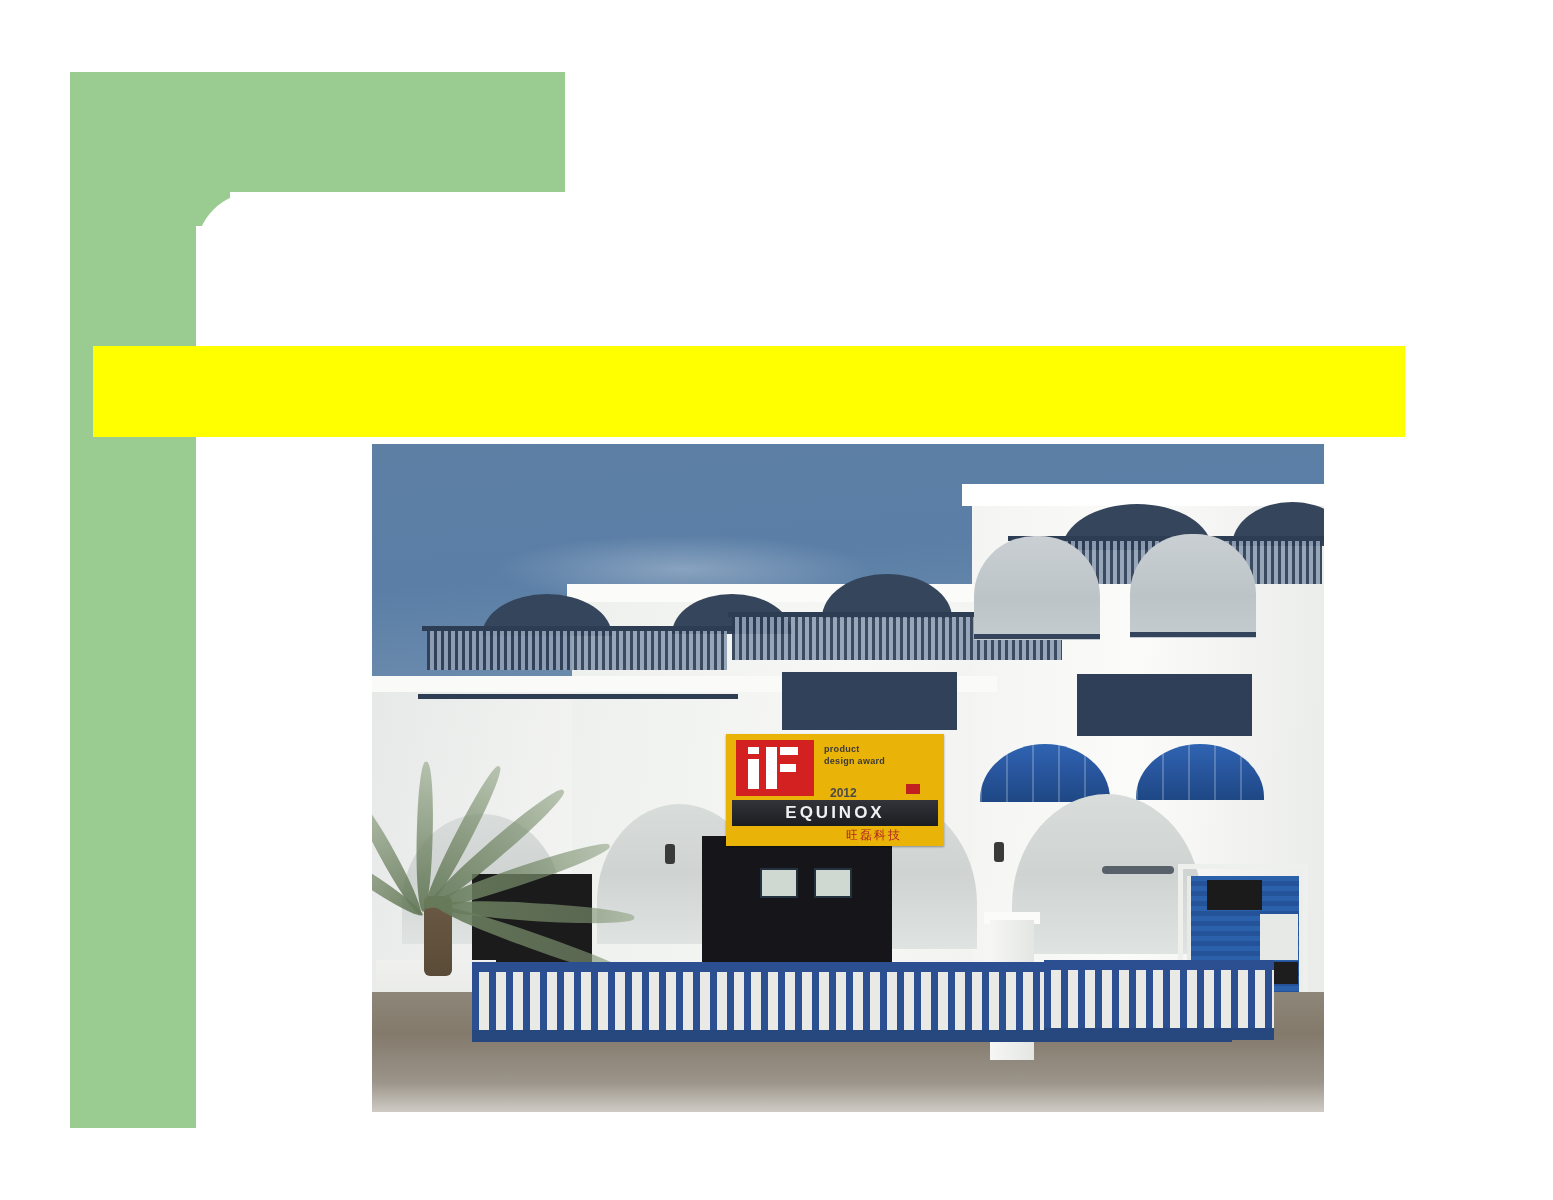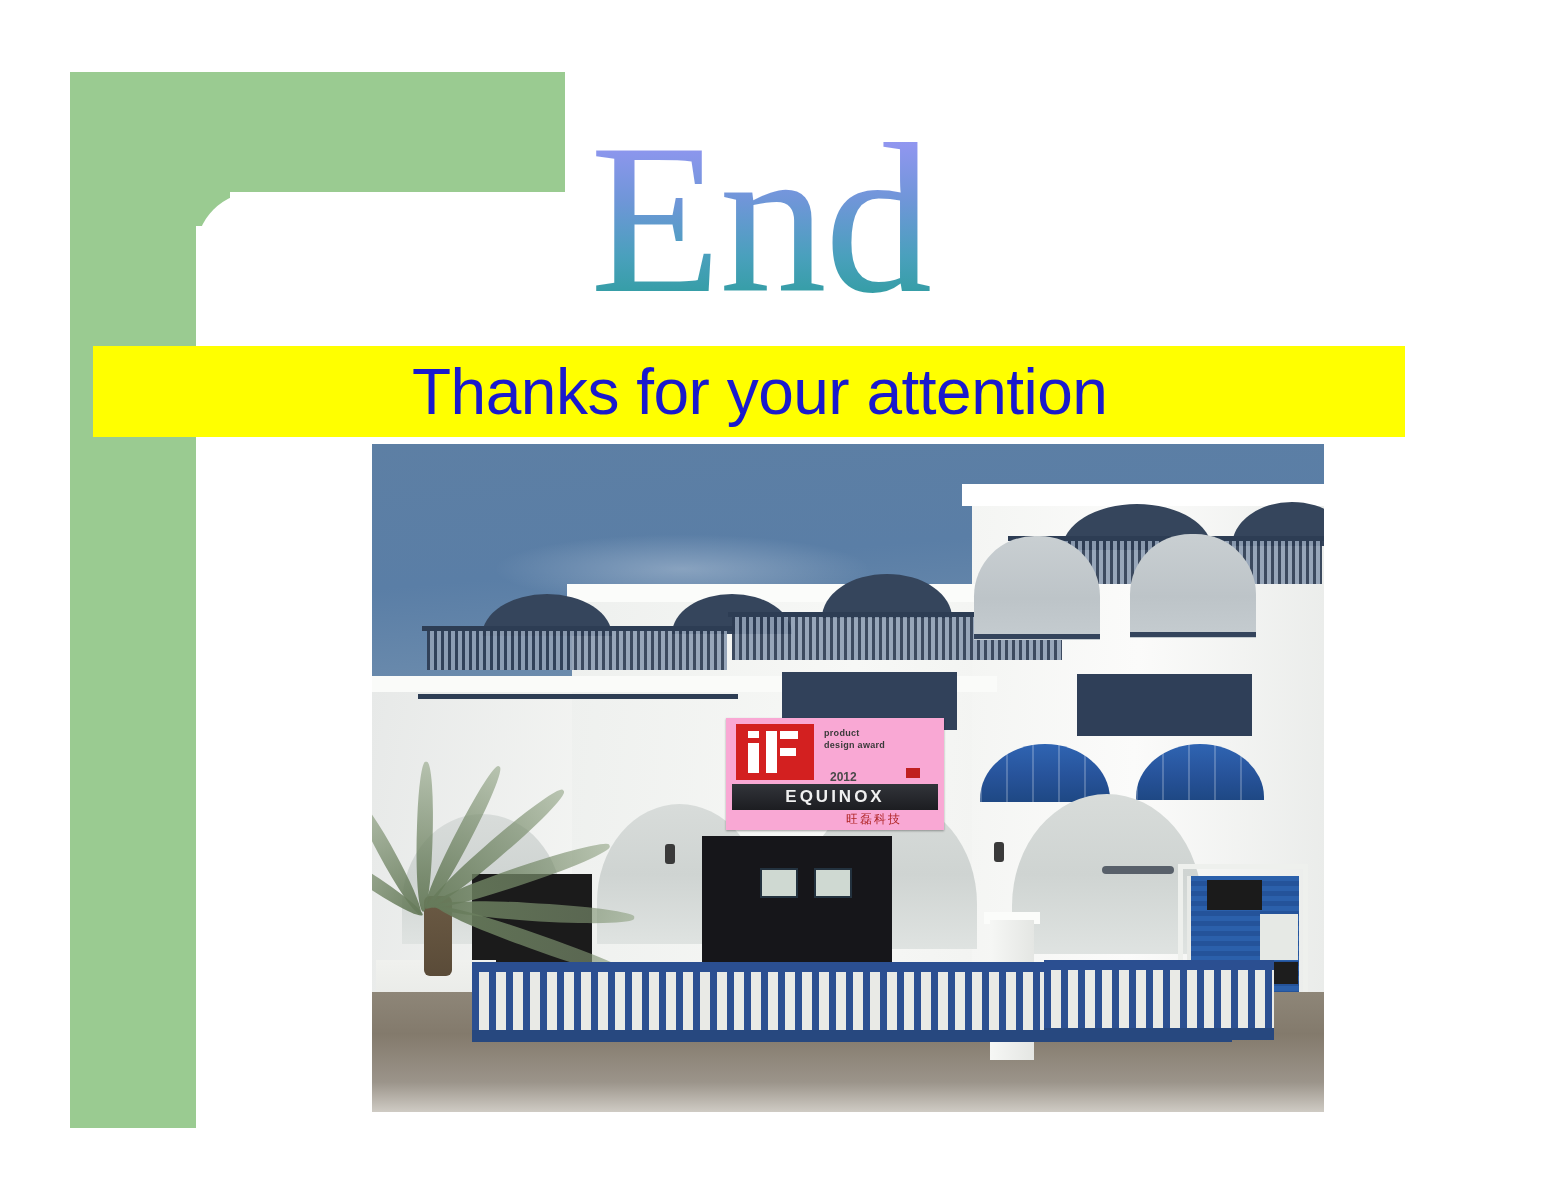--- a/index.html
+++ b/index.html
@@ -309,23 +309,23 @@
   .fr3 { left: 60px; top: 452px; width: 190px; height: 18px; transform: rotate(-18deg); }
   .fr4 { left: 62px; top: 452px; width: 200px; height: 18px; transform: rotate(4deg); }
   .fr5 { left: 58px; top: 452px; width: 150px; height: 16px; transform: rotate(-88deg); }
   .fr6 { left: 54px; top: 452px; width: 130px; height: 15px; transform: rotate(-118deg); }
   .fr7 { left: 54px; top: 452px; width: 120px; height: 14px; transform: rotate(-146deg); }
   .fr8 { left: 64px; top: 454px; width: 210px; height: 16px; transform: rotate(20deg); }
 
   
   .sign {
     position: absolute;
-    left: 354px; top: 274px;
+    left: 354px; top: 290px;
     width: 218px; height: 112px;
-    background: #f9a8d4;
+    background: #eab308;
     box-shadow: 0 1px 2px rgba(0,0,0,.35);
   }
   .sign-if {
     position: absolute;
     left: 10px; top: 6px;
     width: 78px; height: 56px;
     background: #d32020;
   }
   .sign-if-glyph {
     position: absolute;
@@ -509,24 +509,22 @@
 
 <div id="slide">
 
   <div class="green-corner">
     <div class="g-vert"></div>
     <div class="g-horz"></div>
     <div class="g-elbow"></div>
     <div class="g-round"></div>
   </div>
 
-  <div class="wordart-end">End</div>
 
   <div class="yellow-band"></div>
-  <div class="thanks-text">Thanks for your attention</div>
 
   <div class="photo-wrap">
     <div class="photo">
 
       <div class="sky">
         <div class="sky-cloud"></div>
       </div>
 
       <div class="bld bld-main-low"></div>
       <div class="bld bld-mid"></div>

